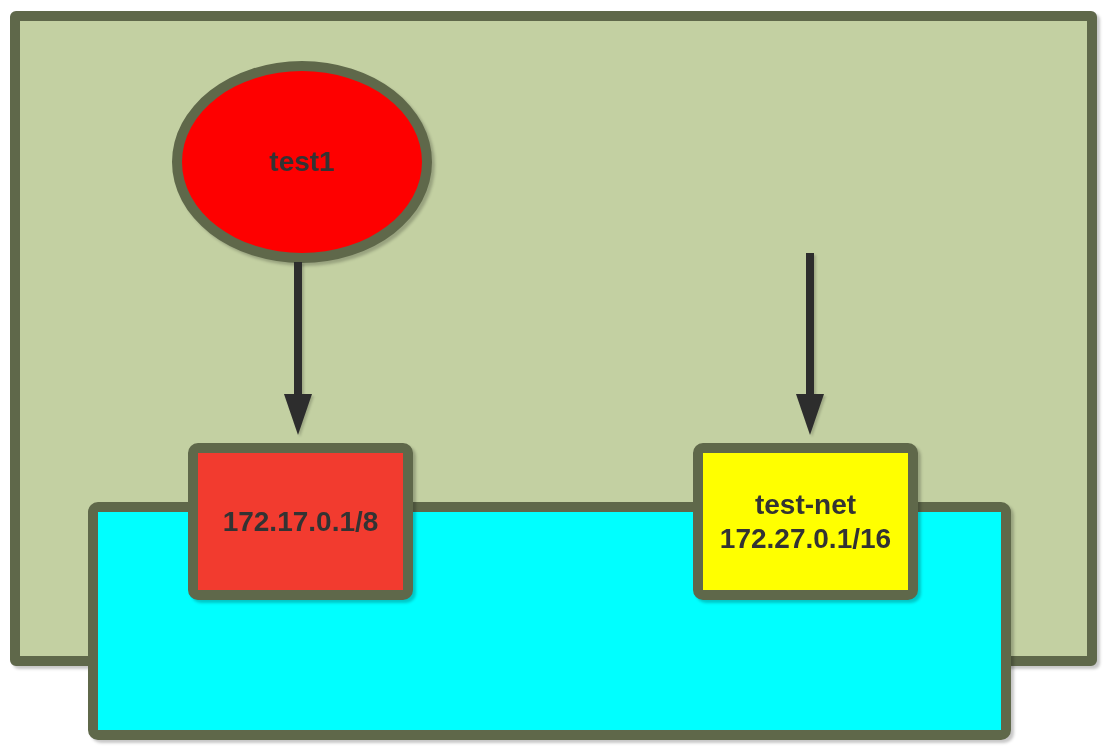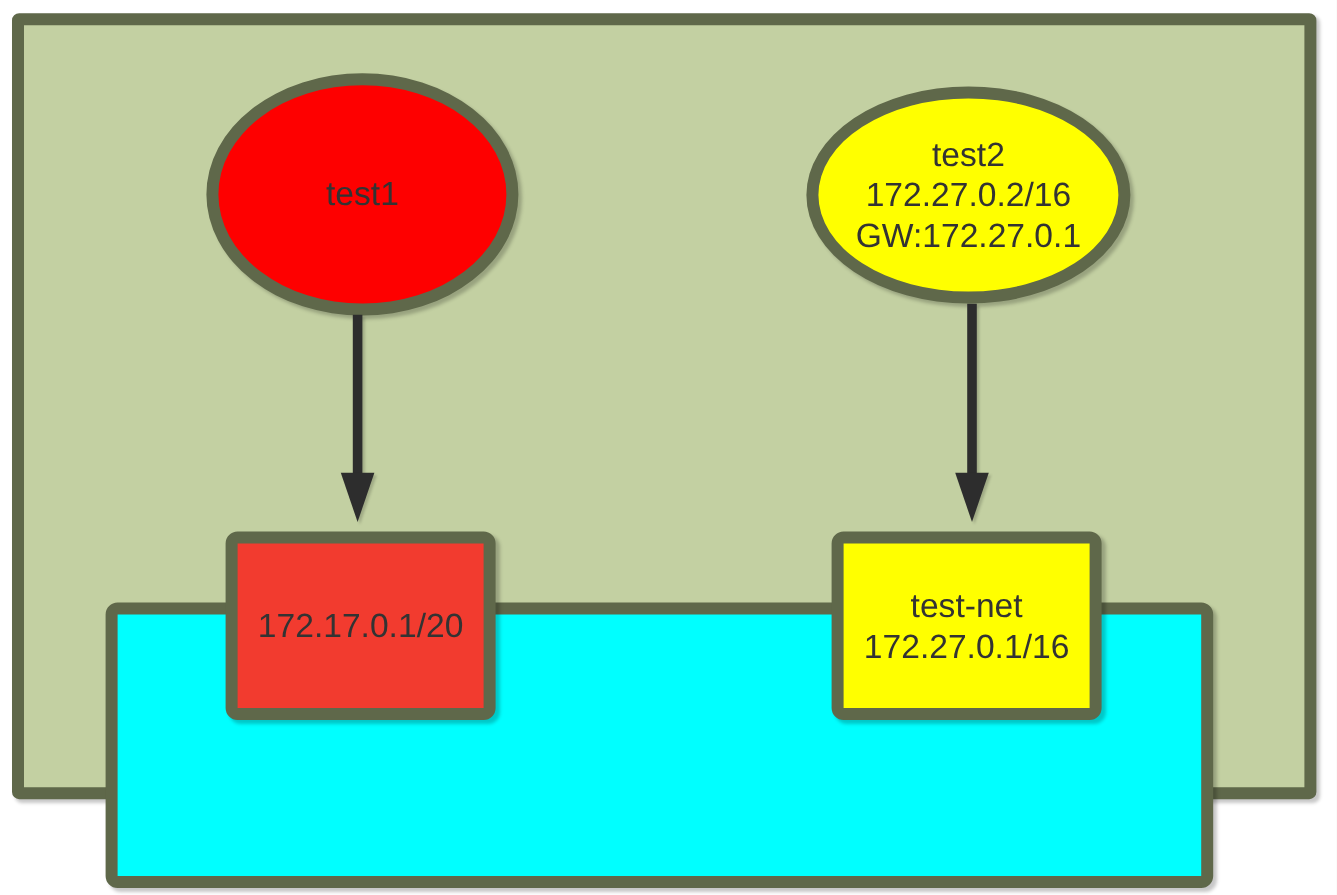--- a/index.html
+++ b/index.html
@@ -29,21 +29,21 @@
   .shape{
     position:absolute;
     box-sizing:border-box;
     border:10px solid var(--shape-border);
     display:flex;
     flex-direction:column;
     align-items:center;
     justify-content:center;
     text-align:left;
     color:var(--text);
-    font-weight:normal;
+    font-weight:bold;
     font-size:28px;
     line-height:34px;
     box-shadow:3px 3px 3px rgba(0,0,0,0.22);
   }
   .host-box{
     left:10px; top:11px;
     width:1087px; height:655px;
     background:var(--host-fill);
     border-radius:6px;
     z-index:1;
@@ -96,40 +96,35 @@
 <body>
 
 <div class="canvas">
 
   <div class="shape host-box"></div>
 
   <div class="shape ellipse container1-ellipse">
     <div>test1</div>
   </div>
 
-  <div class="shape ellipse container2-ellipse">
-    <div>test2</div>
-    <div>172.27.0.2/16</div>
-    <div>GW:172.27.0.1</div>
-  </div>
 
   <svg class="arrow arrow1" width="30" height="174" viewBox="0 0 30 174">
     <line x1="15" y1="0" x2="15" y2="134"></line>
     <polygon points="1,132 29,132 15,173"></polygon>
   </svg>
 
   <svg class="arrow arrow2" width="30" height="183" viewBox="0 0 30 183">
     <line x1="15" y1="0" x2="15" y2="143"></line>
     <polygon points="1,141 29,141 15,182"></polygon>
   </svg>
 
   <div class="shape network-bar"></div>
 
   <div class="shape bridge-box bridge1-box">
-    <div>172.17.0.1/20</div>
+    <div>172.17.0.1/8</div>
   </div>
 
   <div class="shape bridge-box bridge2-box">
     <div>test-net</div>
     <div>172.27.0.1/16</div>
   </div>
 
 </div>
 
 </body></html>

